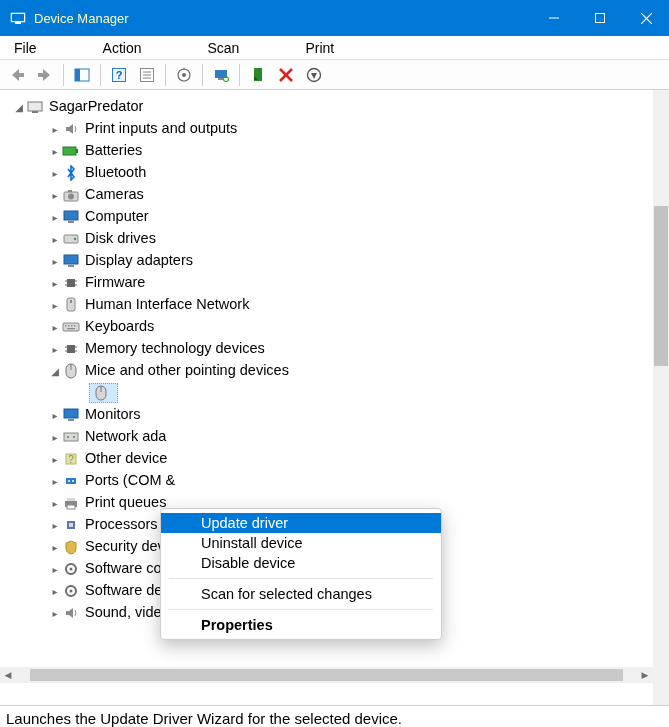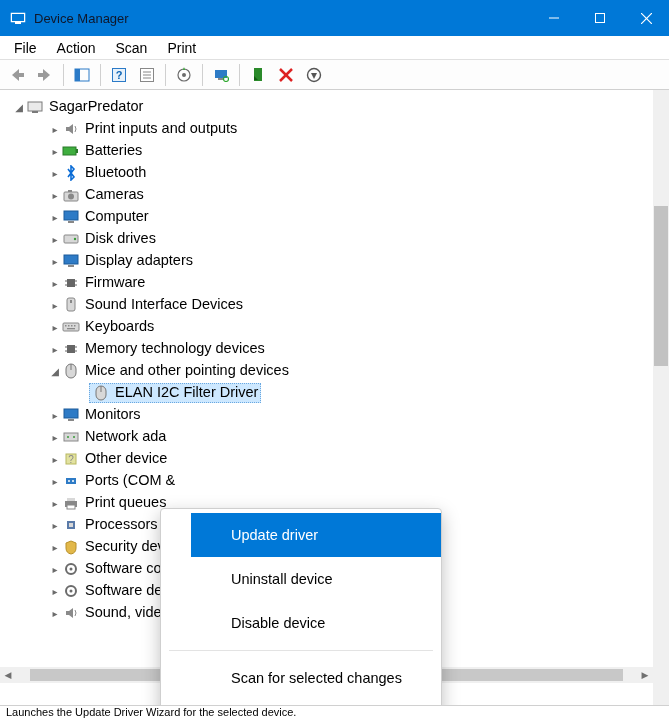--- a/index.html
+++ b/index.html
@@ -1,26 +1,26 @@
 <!DOCTYPE html>
 <html><head>
 <meta charset="utf-8">
 <style>
   * { box-sizing: border-box; margin: 0; padding: 0; font-family: "Segoe UI", Tahoma, sans-serif; }
   body { width: 669px; height: 727px; background:#fff; overflow:hidden; position:relative; font-size:14px; }
 
   
-  .titlebar { background:#0078d7; height:36px; display:flex; align-items:center; color:#0f172a; }
+  .titlebar { background:#0078d7; height:36px; display:flex; align-items:center; color:#fef9c3; }
   .titlebar .app-icon { width:16px; height:16px; margin:0 8px 0 10px; }
   .titlebar .title { flex:1; font-size:13px; }
   .titlebar .winbtn { width:46px; height:36px; display:flex; align-items:center; justify-content:center; }
   .titlebar .winbtn svg{ pointer-events:none;}
 
   
-  .menubar { height:24px; border-bottom:1px solid #e0e0e0; display:flex; align-items:center; padding:0 4px; background:#fff;}
+  .menubar { height:24px; border-bottom:1px solid #e0e0e0; display:flex; align-items:center; padding:0 4px; background:#fff;gap:46px;}
   .menubar .menuitem { padding:2px 10px; font-size:14px; cursor:default; }
 
   
   .toolbar { height:30px; border-bottom:1px solid #d0d0d0; display:flex; align-items:center; padding:0 4px; gap:2px; background:#fdfdfd;}
   .toolbar .btn { width:26px; height:26px; display:flex; align-items:center; justify-content:center; border:1px solid transparent; }
   .toolbar .sep { width:1px; height:22px; background:#d0d0d0; margin:0 3px;}
 
   
   .tree-wrap { position:relative; height:calc(727px - 36px - 24px - 30px - 22px); overflow:hidden; }
   .tree { padding:6px 0 6px 6px; height:100%; overflow:auto; }
@@ -30,38 +30,38 @@
   .node .label { font-size:14.5px; }
   .node.selected .label-wrap { background:#cde8ff; border:1px dotted #6aa8e0; padding:0 2px; margin-left:-3px;}
   .label-wrap{display:inline-flex; align-items:flex-start;}
 
   .indent0{ padding-left:6px;}
   .indent2{ padding-left:42px;}
   .indent3{ padding-left:72px;}
 
   
   .ctx { position:absolute; left:160px; top:418px; width:282px; background:#fff; border:1px solid #cfcfcf; border-radius:4px; box-shadow:0 6px 18px rgba(0,0,0,0.25); padding:4px 0; z-index:10;}
-  .ctx .item{ height:44px; display:flex; align-items:center; padding:0 14px 0 40px; font-size:14.5px; cursor:default; position:relative;margin-left:30px;}
+  .ctx .item{ height:20px; display:flex; align-items:center; padding:0 14px 0 40px; font-size:14.5px; cursor:default; position:relative;}
   .ctx .item.sel{ background:#0078d7; color:#fff;}
   .ctx .divider{ height:1px; margin:5px 8px; background:#e3e3e3;}
   .ctx .item.bold{ font-weight:700;}
 
   
   .scrollhint{ position:absolute; right:0; top:0; width:16px; height:100%; }
   .scrollthumb{ position:absolute; right:1px; top:116px; width:14px; height:160px; background:#c2c2c2; }
   .scrolltrack{ position:absolute; right:0; top:0; width:16px; height:100%; background:#f0f0f0;}
 
   
   .hscroll{ position:absolute; left:0; right:16px; bottom:22px; height:16px; background:#f0f0f0; display:flex; align-items:center;}
   .hscroll .hthumb{ position:absolute; left:30px; right:30px; top:2px; height:12px; background:#c8c8c8;}
   .hscroll .arrow{ width:16px; height:16px; display:flex; align-items:center; justify-content:center; color:#707070; font-size:9px;}
   .hscroll .arrow.right{ margin-left:auto;}
 
   
-  .statusbar{ position:absolute; left:0; bottom:0; width:100%; height:22px; border-top:1px solid #d0d0d0; background:#fff; display:flex; align-items:flex-start; padding:0 6px; font-size:11px;}
+  .statusbar{ position:absolute; left:0; bottom:0; width:100%; height:22px; border-top:1px solid #d0d0d0; background:#fff; display:flex; align-items:flex-end; padding:0 6px; font-size:15px;}
 
   
   svg{display:block;}
 </style>
 </head>
 <body>
 
 <div class="titlebar">
   <span class="app-icon">
     <svg width="16" height="16" viewBox="0 0 16 16">
@@ -288,21 +288,21 @@
       </div>
       <div class="node indent2">
         <span class="chev">▸</span>
         <span class="label-wrap">
           <span class="icon">
             <svg width="14" height="16">
               <rect x="3" y="1" width="8" height="13" rx="2" fill="#d8d8d8" stroke="#888"></rect>
               <rect x="6" y="3" width="2" height="3" fill="#888"></rect>
             </svg>
           </span>
-          <span class="label">Sound Interface Devices</span>
+          <span class="label">Human Interface Network</span>
         </span>
       </div>
       <div class="node indent2">
         <span class="chev">▸</span>
         <span class="label-wrap">
           <span class="icon">
             <svg width="18" height="12">
               <rect x="1" y="2" width="16" height="8" rx="1" fill="#d8d8d8" stroke="#888"></rect>
               <rect x="3" y="4" width="1.5" height="1.5" fill="#888"></rect>
               <rect x="6" y="4" width="1.5" height="1.5" fill="#888"></rect>
@@ -343,21 +343,20 @@
       </div>
       <div class="node indent3 selected">
         <span class="chev"></span>
         <span class="label-wrap">
           <span class="icon">
             <svg width="12" height="16">
               <rect x="1" y="1" width="10" height="14" rx="5" fill="#d8d8d8" stroke="#777"></rect>
               <line x1="6" y1="1" x2="6" y2="7" stroke="#777"></line>
             </svg>
           </span>
-          <span class="label">ELAN I2C Filter Driver</span>
         </span>
       </div>
       <div class="node indent2">
         <span class="chev">▸</span>
         <span class="label-wrap">
           <span class="icon">
             <svg width="16" height="14">
               <rect x="1" y="1" width="14" height="9" fill="#2e7bc6" stroke="#1a5a99"></rect>
               <rect x="5" y="11" width="6" height="2" fill="#888"></rect>
             </svg>

